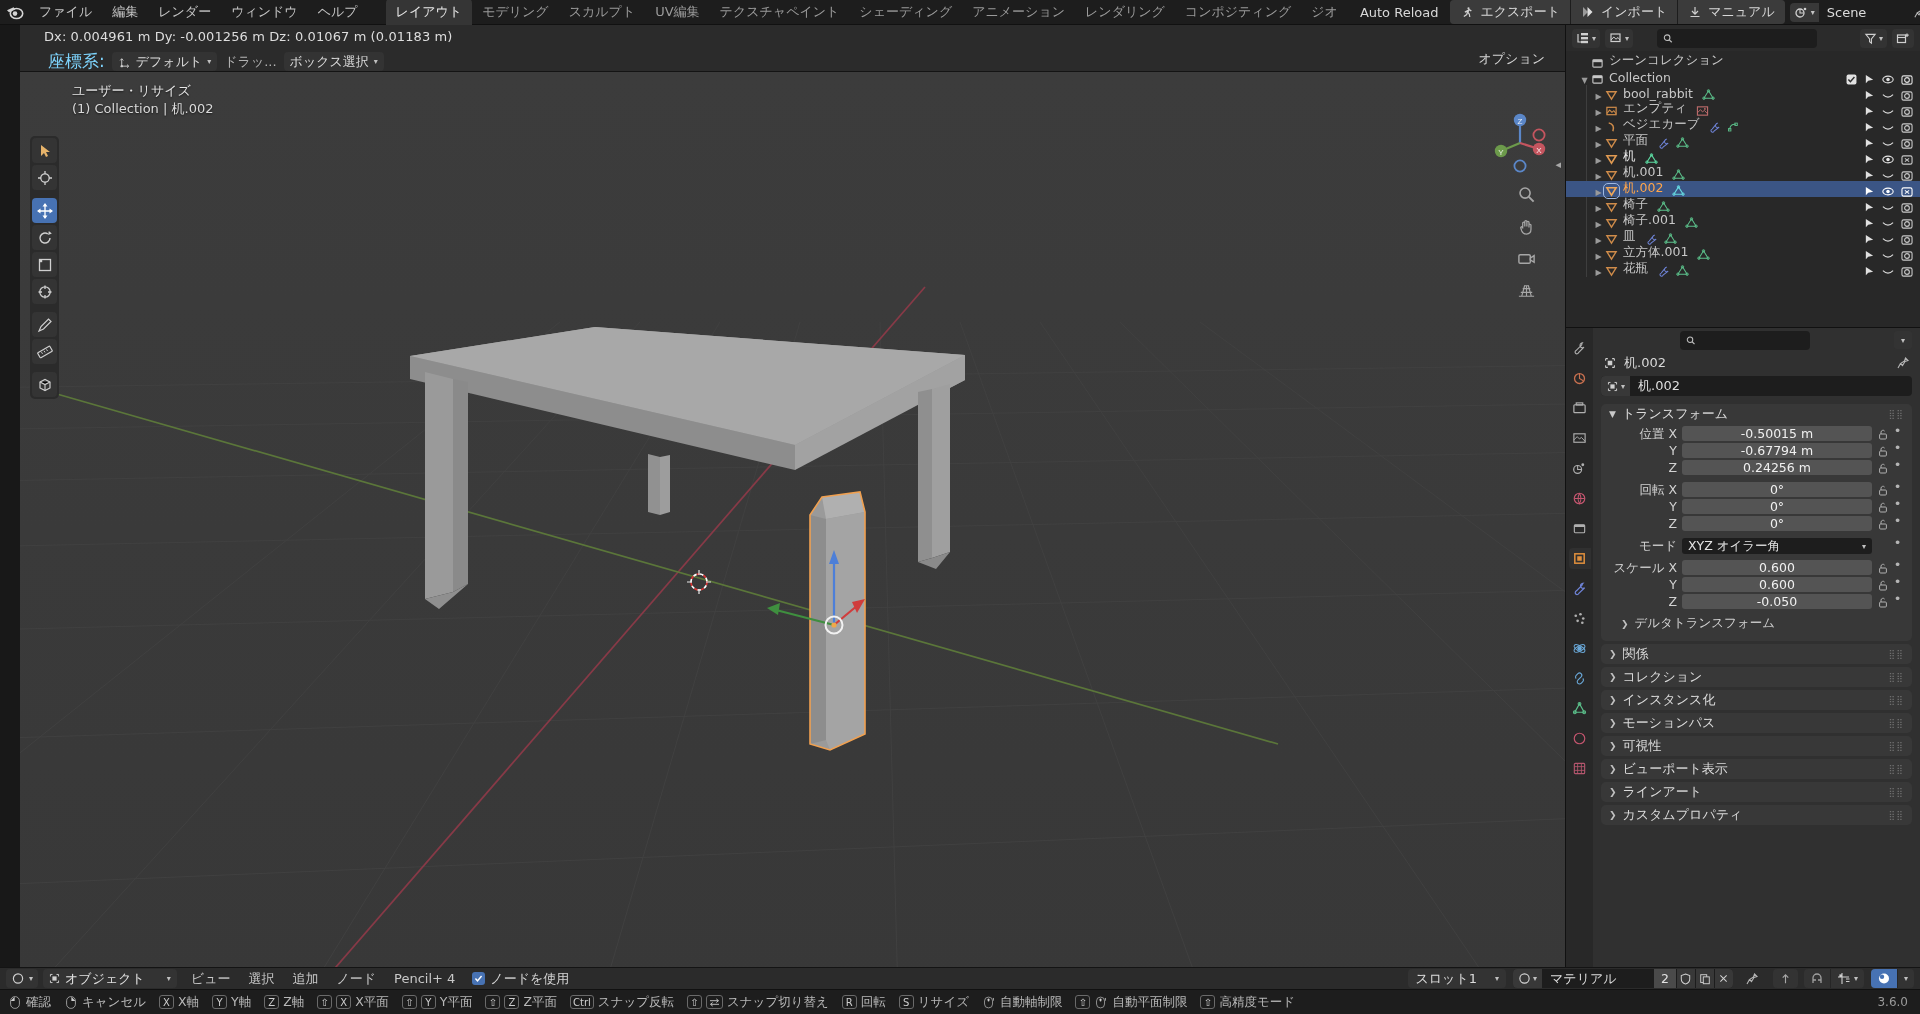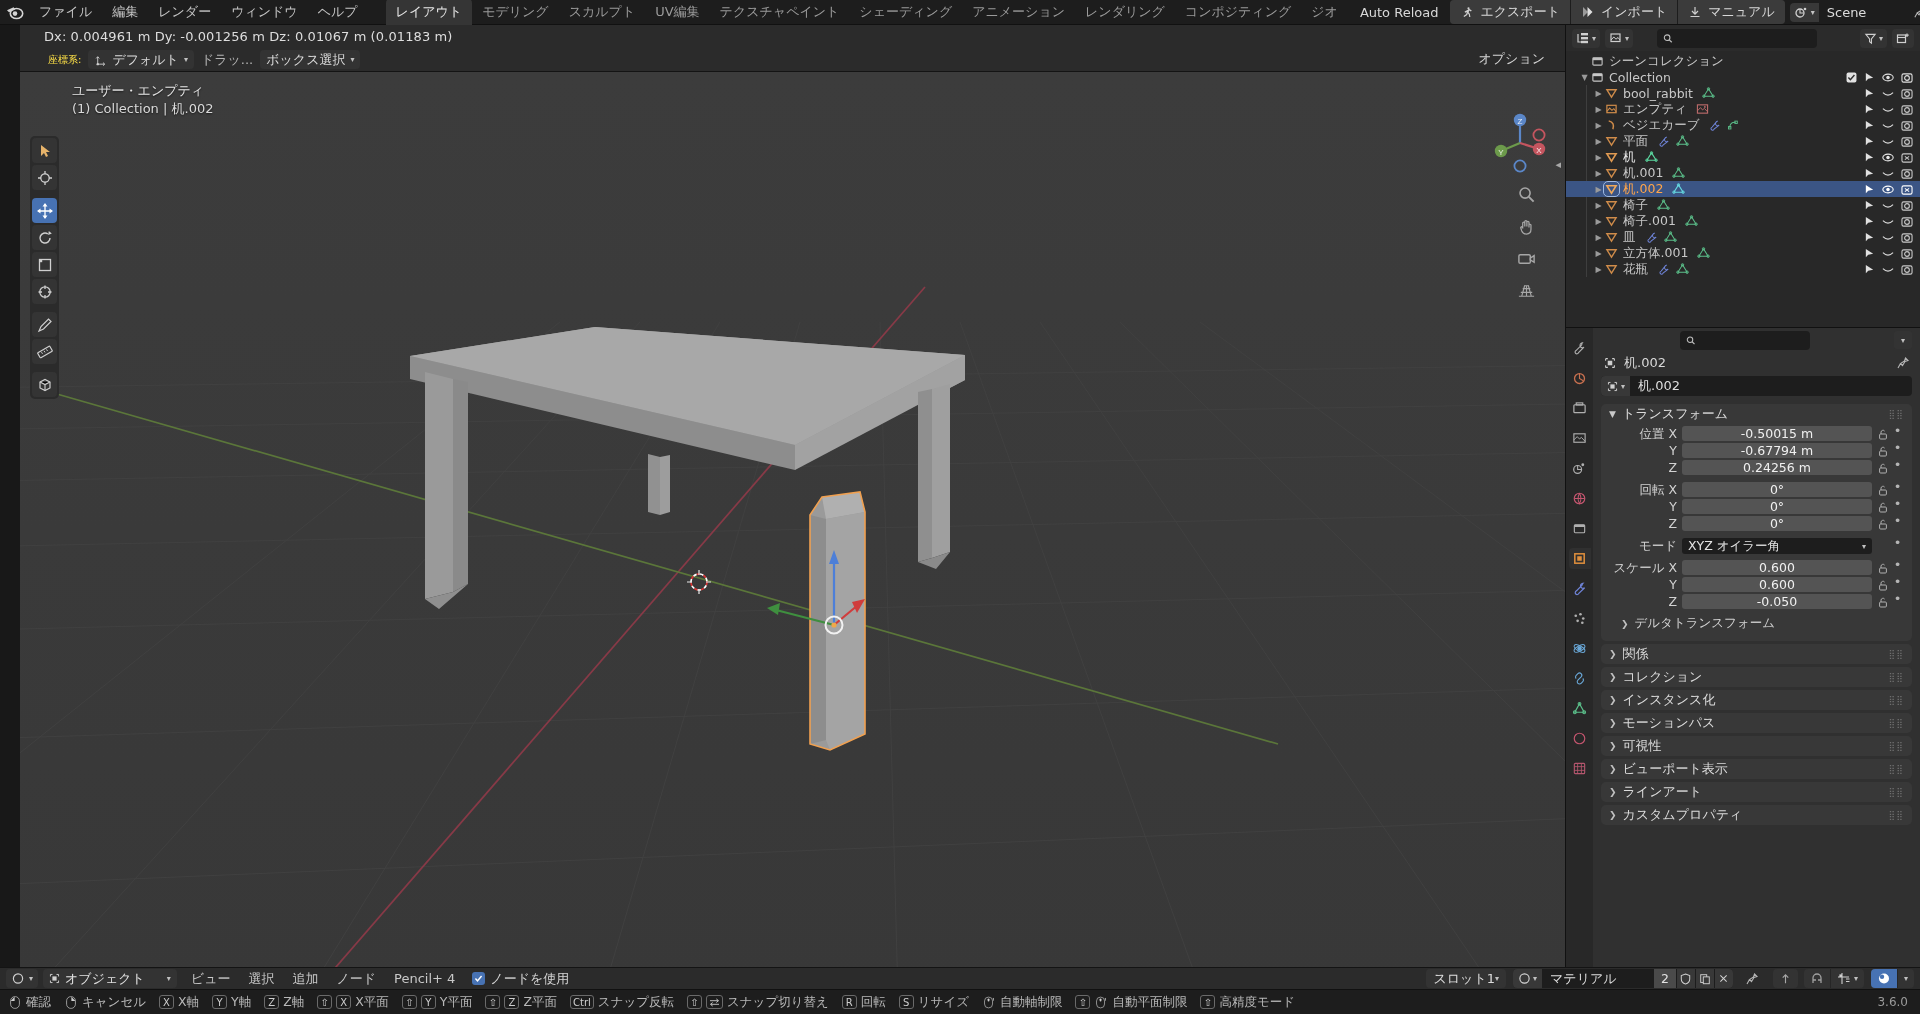--- a/index.html
+++ b/index.html
@@ -45,21 +45,21 @@
   
   .main{ flex:1; display:flex; min-height:0;padding-left:20px; }
 
   
   .viewport-col{ width:1545px; display:flex; flex-direction:column; flex:none; }
   .vp-header{
     background:#2b2b2b; height:47px; flex:none; position:relative; border-bottom:1px solid #141414;
   }
   .vp-dxline{ position:absolute; left:24px; top:4px; font-size:13px; color:#dedede; letter-spacing:.1px;}
   .vp-hrow2{ position:absolute; left:28px; top:25px; display:flex; align-items:center; gap:7px; }
-  .lbl-dim{ color:#fde047; font-size:10px; }
+  .lbl-dim{ color:#7dd3fc; font-size:17px; }
   .sel-box{
     display:flex; align-items:center; gap:5px; background:#333; border-radius:4px; height:19px; padding:0 6px;
     font-size:13px; color:#dcdcdc;
   }
   .drag-lbl{ color:#b4b4b4; font-size:13px; }
   .vp-options{ position:absolute; right:20px; top:25px; display:flex; align-items:center; gap:5px; font-size:13px; color:#d5d5d5;flex-direction:column;}
 
   .viewport{
     flex:1; position:relative; overflow:hidden;
     background:#393939;
@@ -97,21 +97,21 @@
   .search-field{
     flex:1; height:19px; background:#1d1d1d; border-radius:4px; display:flex; align-items:center; padding:0 6px; gap:5px;
     max-width:160px; margin:0 auto;
   }
   .search-field input{
     background:transparent; border:none; outline:none; color:#d4d4d4; font-size:12px; width:100%;
     font-family:inherit;
   }
   .ol-rows{ flex:1; overflow:hidden; padding-top:2px; }
   .ol-row{
-    height:16px; display:flex; align-items:center; font-size:12.5px; color:#c8c8c8; padding-left:12px; position:relative;
+    height:16px; display:flex; align-items:flex-end; font-size:12.5px; color:#c8c8c8; padding-left:12px; position:relative;
   }
   .ol-row.sel{ background:#3b5585; }
   .ol-row .disc{ width:13px; display:flex; align-items:center; justify-content:center; color:#9a9a9a; font-size:8px;}
   .ol-row .nm{ white-space:nowrap; }
   .ol-row.sel .nm{ color:#ffa54a; }
   .ol-row .badges{ display:flex; align-items:center; gap:7px; margin-left:auto; padding-right:7px; }
   .ol-row .tagicons{ display:flex; align-items:center; gap:6px; margin-left:9px; }
   .ind1{ padding-left:12px; }
   .ind2{ padding-left:26px; }
   .ol-tree-line{ position:absolute; left:20px; top:0; bottom:0; width:1px; background:#3e3e3e; }
@@ -164,21 +164,21 @@
   .bottom-ed{
     height:22px; flex:none; background:#2b2b2b; display:flex; align-items:center; padding:0 6px; gap:0px;
     border-top:1px solid #141414;
   }
   .be-grp{ display:flex; align-items:center; background:#333; border-radius:4px; height:19px; padding:0 5px; gap:4px; margin-right:5px;}
   .be-grp.wide{ padding-right:6px; }
   .be-menu{ padding:2px 9px; font-size:13px; color:#c8c8c8; }
   .cbox{ width:13px; height:13px; background:#4772b3; border-radius:3px; display:flex; align-items:center; justify-content:center; }
   .be-right{ margin-left:auto; display:flex; align-items:center; gap:0; }
   .slot-field{
-    display:flex; align-items:center; background:#333; border-radius:4px; height:19px; padding:0 7px; font-size:13px;
+    display:flex; align-items:center; background:#333; border-radius:4px; height:19px; padding:0 7px; gap:18px; font-size:13px;
     color:#dcdcdc; margin-right:7px;
   }
   .mat-field{
     display:flex; align-items:center; background:#1d1d1d; border-radius:4px; height:19px; overflow:hidden; margin-right:8px;
   }
   .mat-field .mf-ico{ background:#383838; height:19px; display:flex; align-items:center; gap:2px; padding:0 5px; }
   .mat-field .mf-val{ padding:0 10px 0 8px; font-size:13px; color:#dedede; min-width:112px; }
   .mat-field .mf-cnt{ background:#4a4a4a; height:19px; padding:0 7px; display:flex; align-items:center; font-size:12.5px;}
   .mat-field .mf-b{ background:#383838; height:19px; width:19px; display:flex; align-items:center; justify-content:center; border-left:1px solid #1d1d1d;}
   .snapgrp{ display:flex; align-items:center; background:#333; border-radius:4px; height:19px; overflow:hidden; }
@@ -390,21 +390,21 @@
             <path d="M814 553 L756 538" stroke="#3f8f3f" stroke-width="2.2"></path>
             <polygon points="747,536 760,531 758,543" fill="#3f8f3f"></polygon>
             <path d="M814 553 L838 533" stroke="#d03c3c" stroke-width="2.2"></path>
             <polygon points="845,527 837,541 832,530" fill="#d03c3c"></polygon>
             <circle cx="814" cy="553" r="8.5" fill="none" stroke="#f2f2f2" stroke-width="2"></circle>
             <circle cx="814" cy="553" r="2.6" fill="#f0a84a"></circle>
           </g>
         </svg>
 
         <div class="vp-textinfo">
-          <div>ユーザー・エンプティ</div>
+          <div>ユーザー・リサイズ</div>
           <div class="l2">(1) Collection | 机.002</div>
         </div>
 
         <div class="vp-tools">
           <div class="tool">
             <svg width="16" height="16" viewBox="0 0 16 16">
                 <path d="M4 2 L4 13 L7 10 L9 14 L11 13 L9 9 L13 9 Z" fill="#e6b36a"></path>
               </svg>
           </div>
           <div class="tool">

